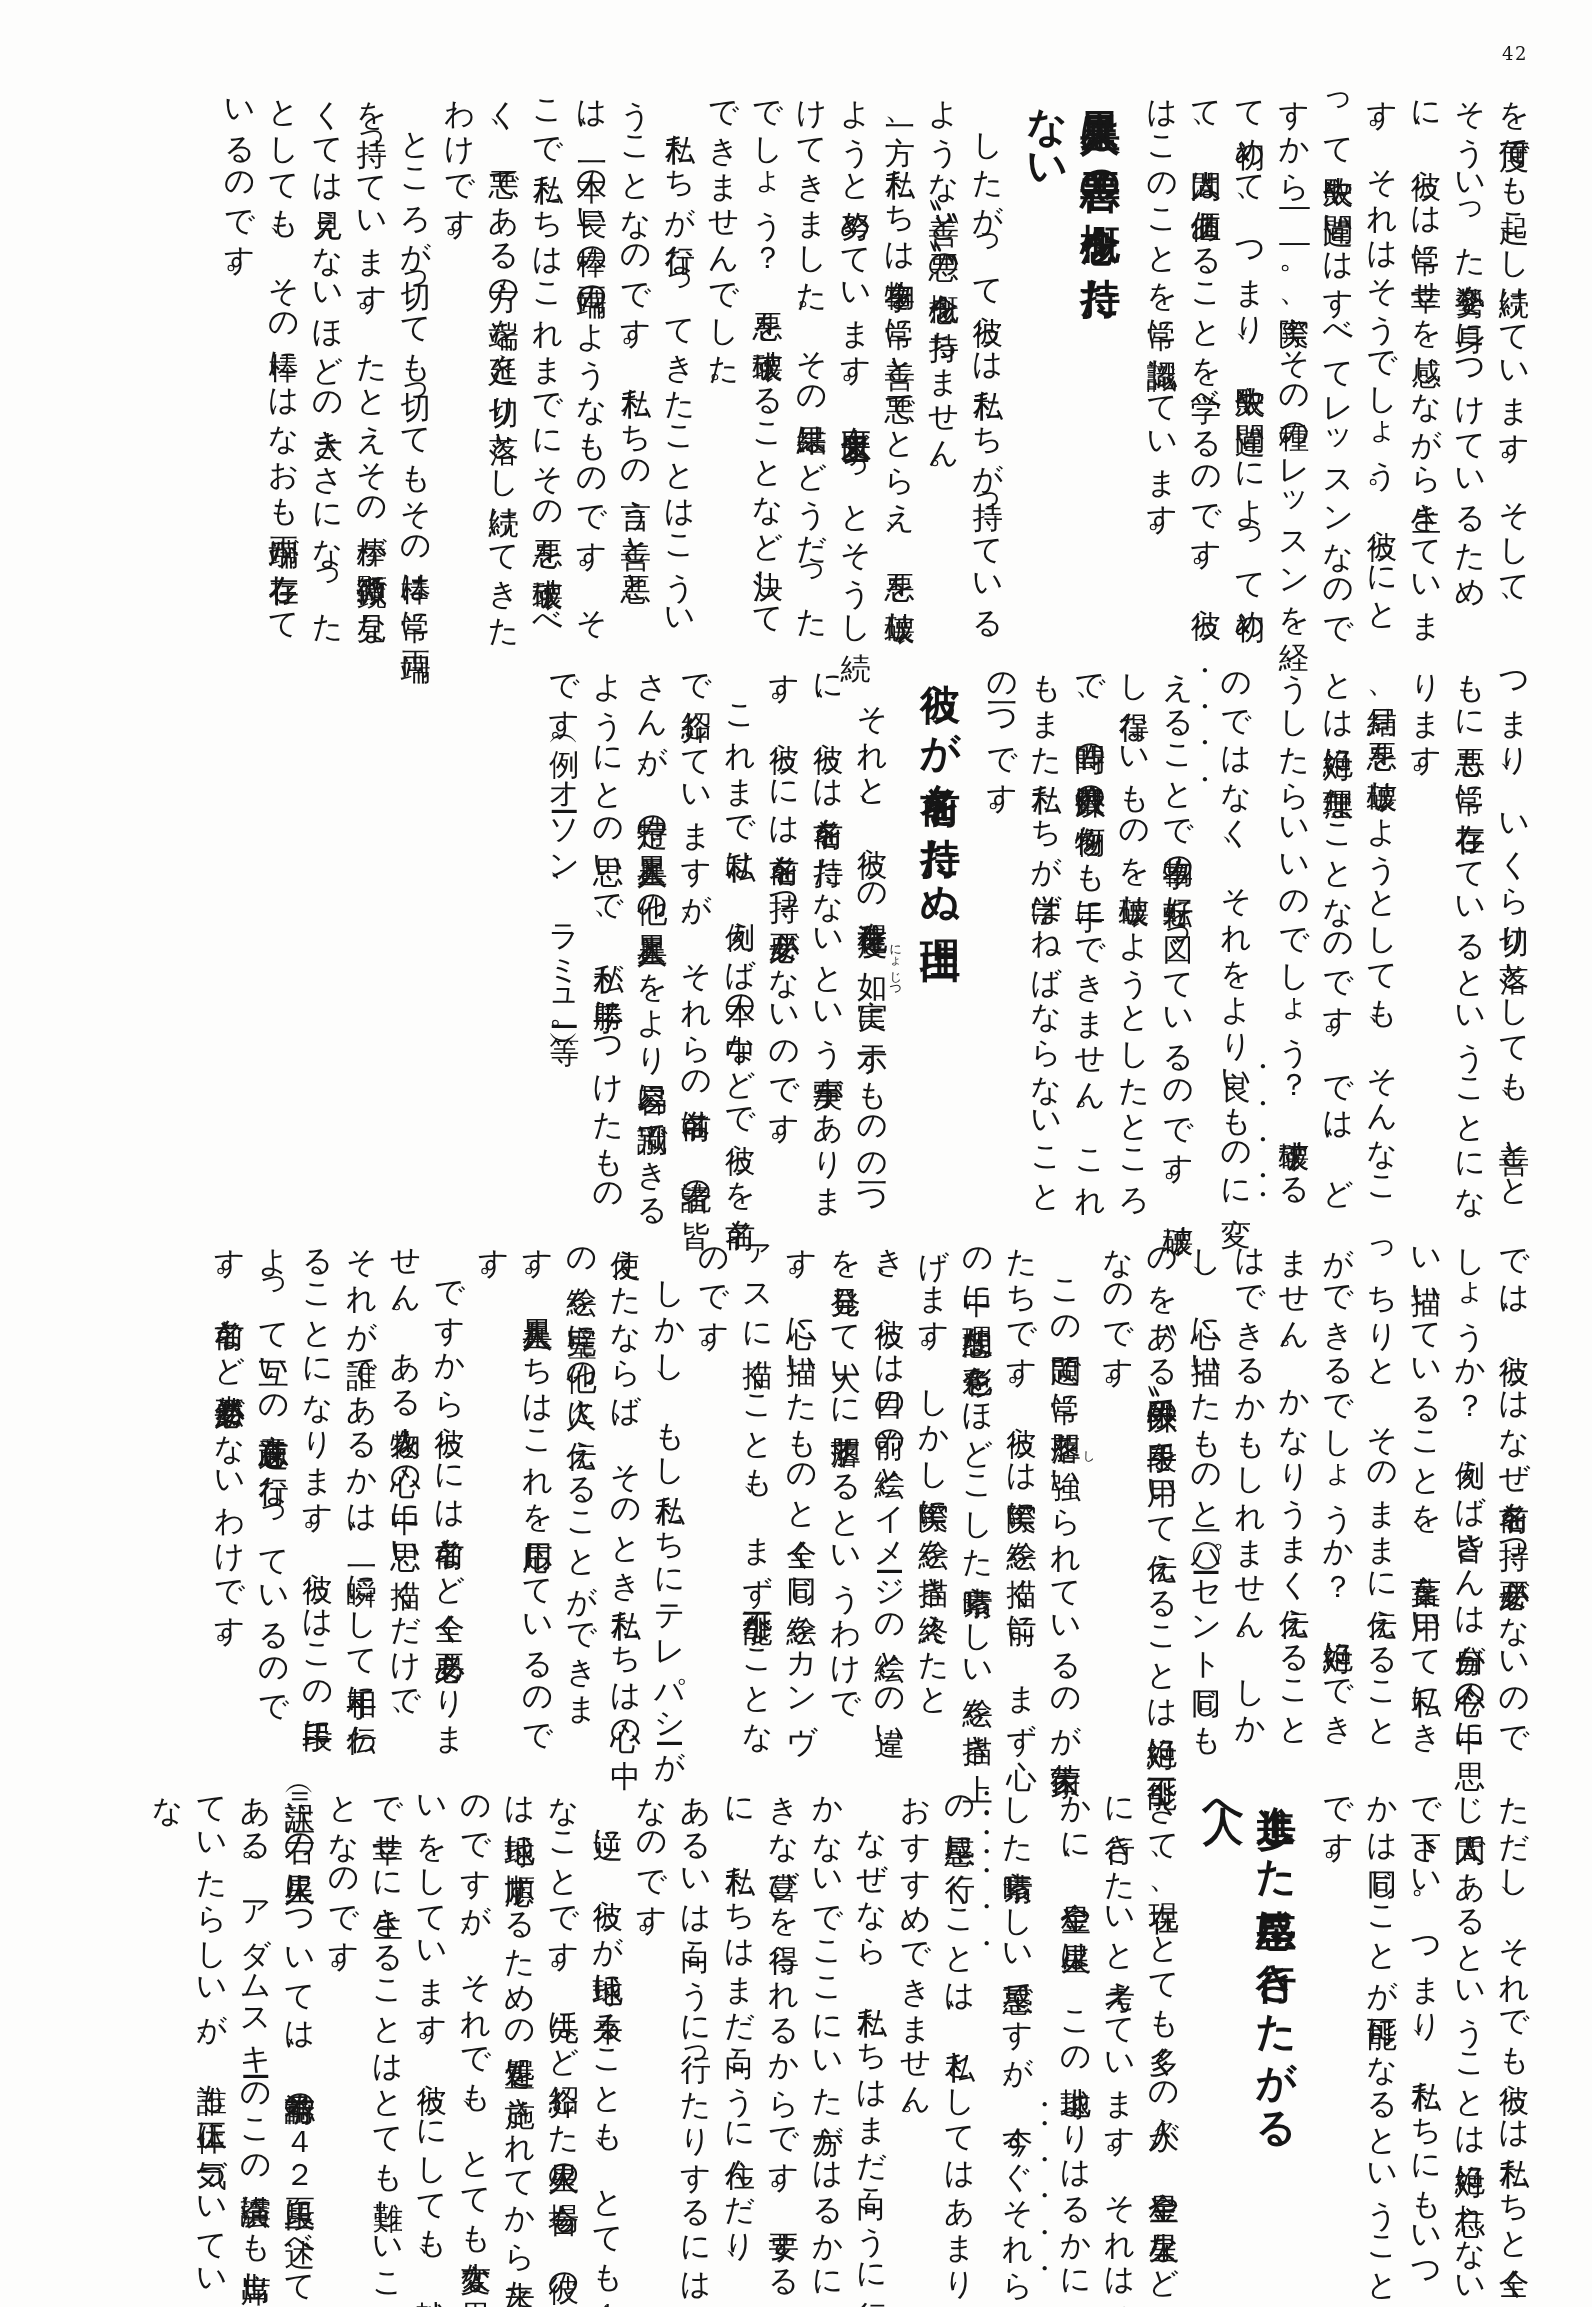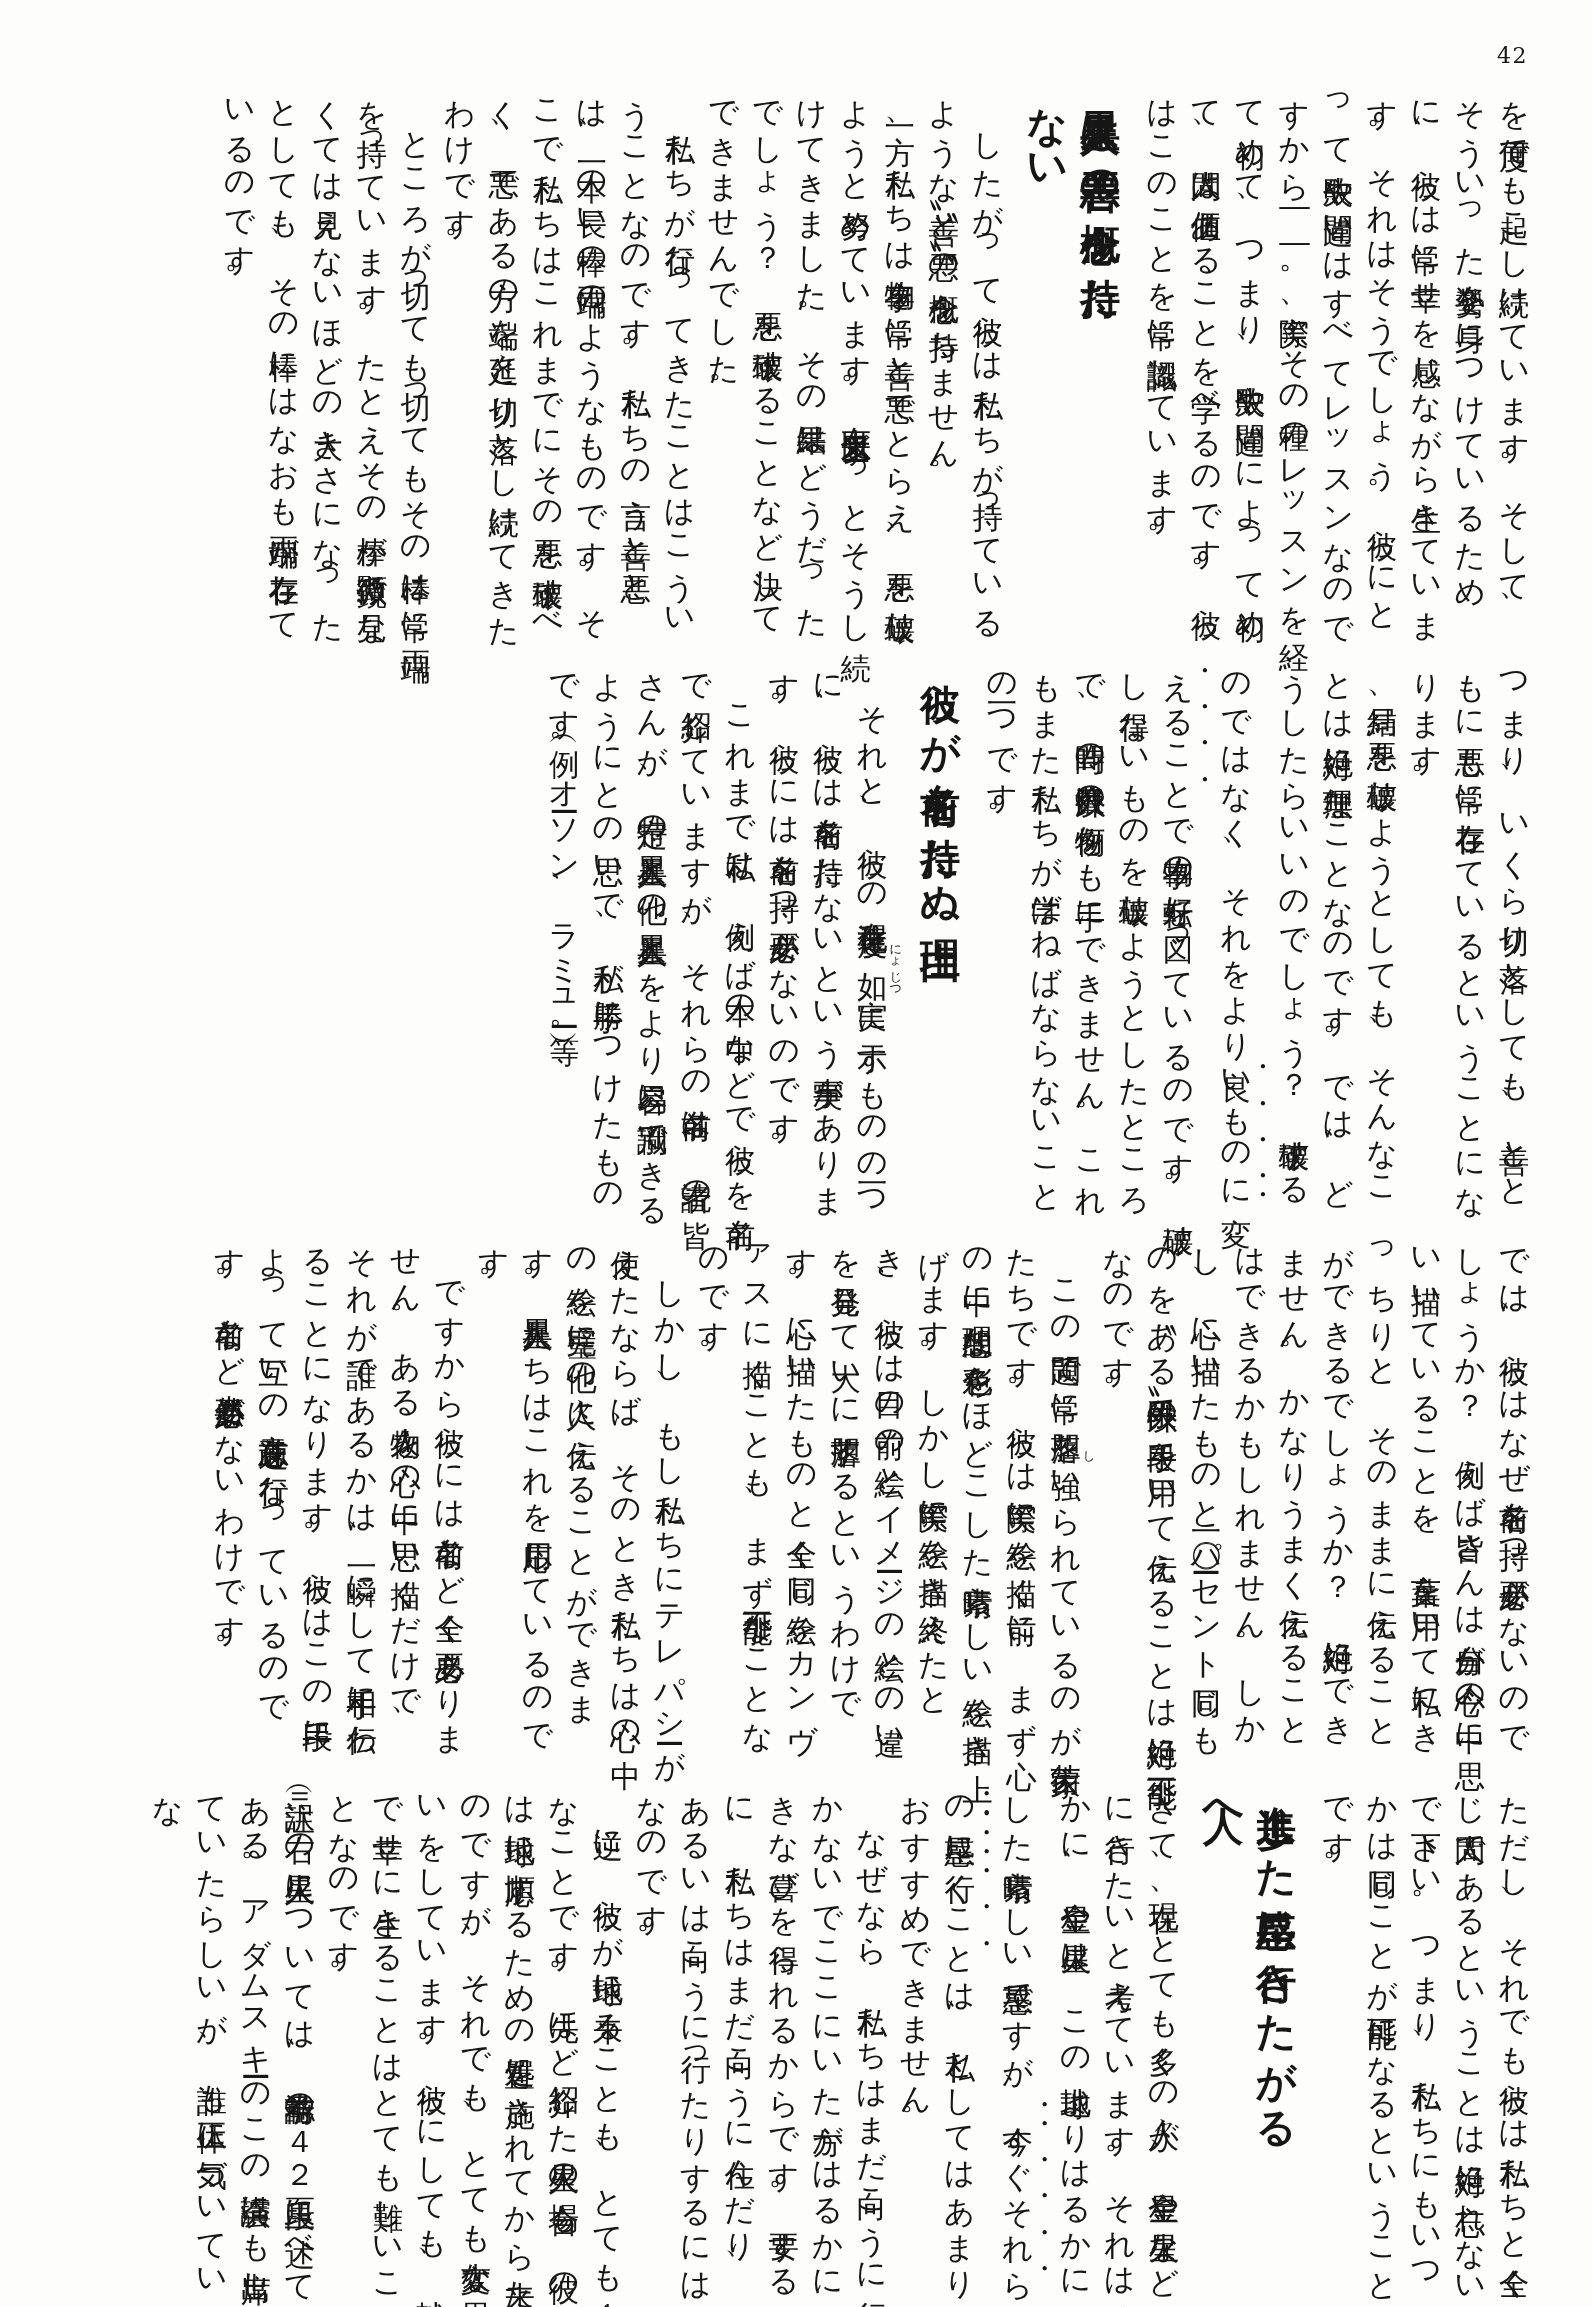--- a/index.html
+++ b/index.html
@@ -8,21 +8,21 @@
     width:1592px;height:2307px;
     margin:0 auto;
     background:#fdfdfc;
     font-family:"DejaVu Serif","Liberation Serif",serif;
     color:#161616;
     overflow:hidden;
   }
   .page-number{
     position:absolute;
     top:43px;right:64px;
-    font-size:22px;
+    font-size:18px;
     letter-spacing:1.5px;
   }
   .band{
     position:absolute;
     left:49px;right:56px;
     writing-mode:vertical-rl;
     -webkit-writing-mode:vertical-rl;
     text-orientation:upright;
     font-size:30.5px;
     line-height:44px;

